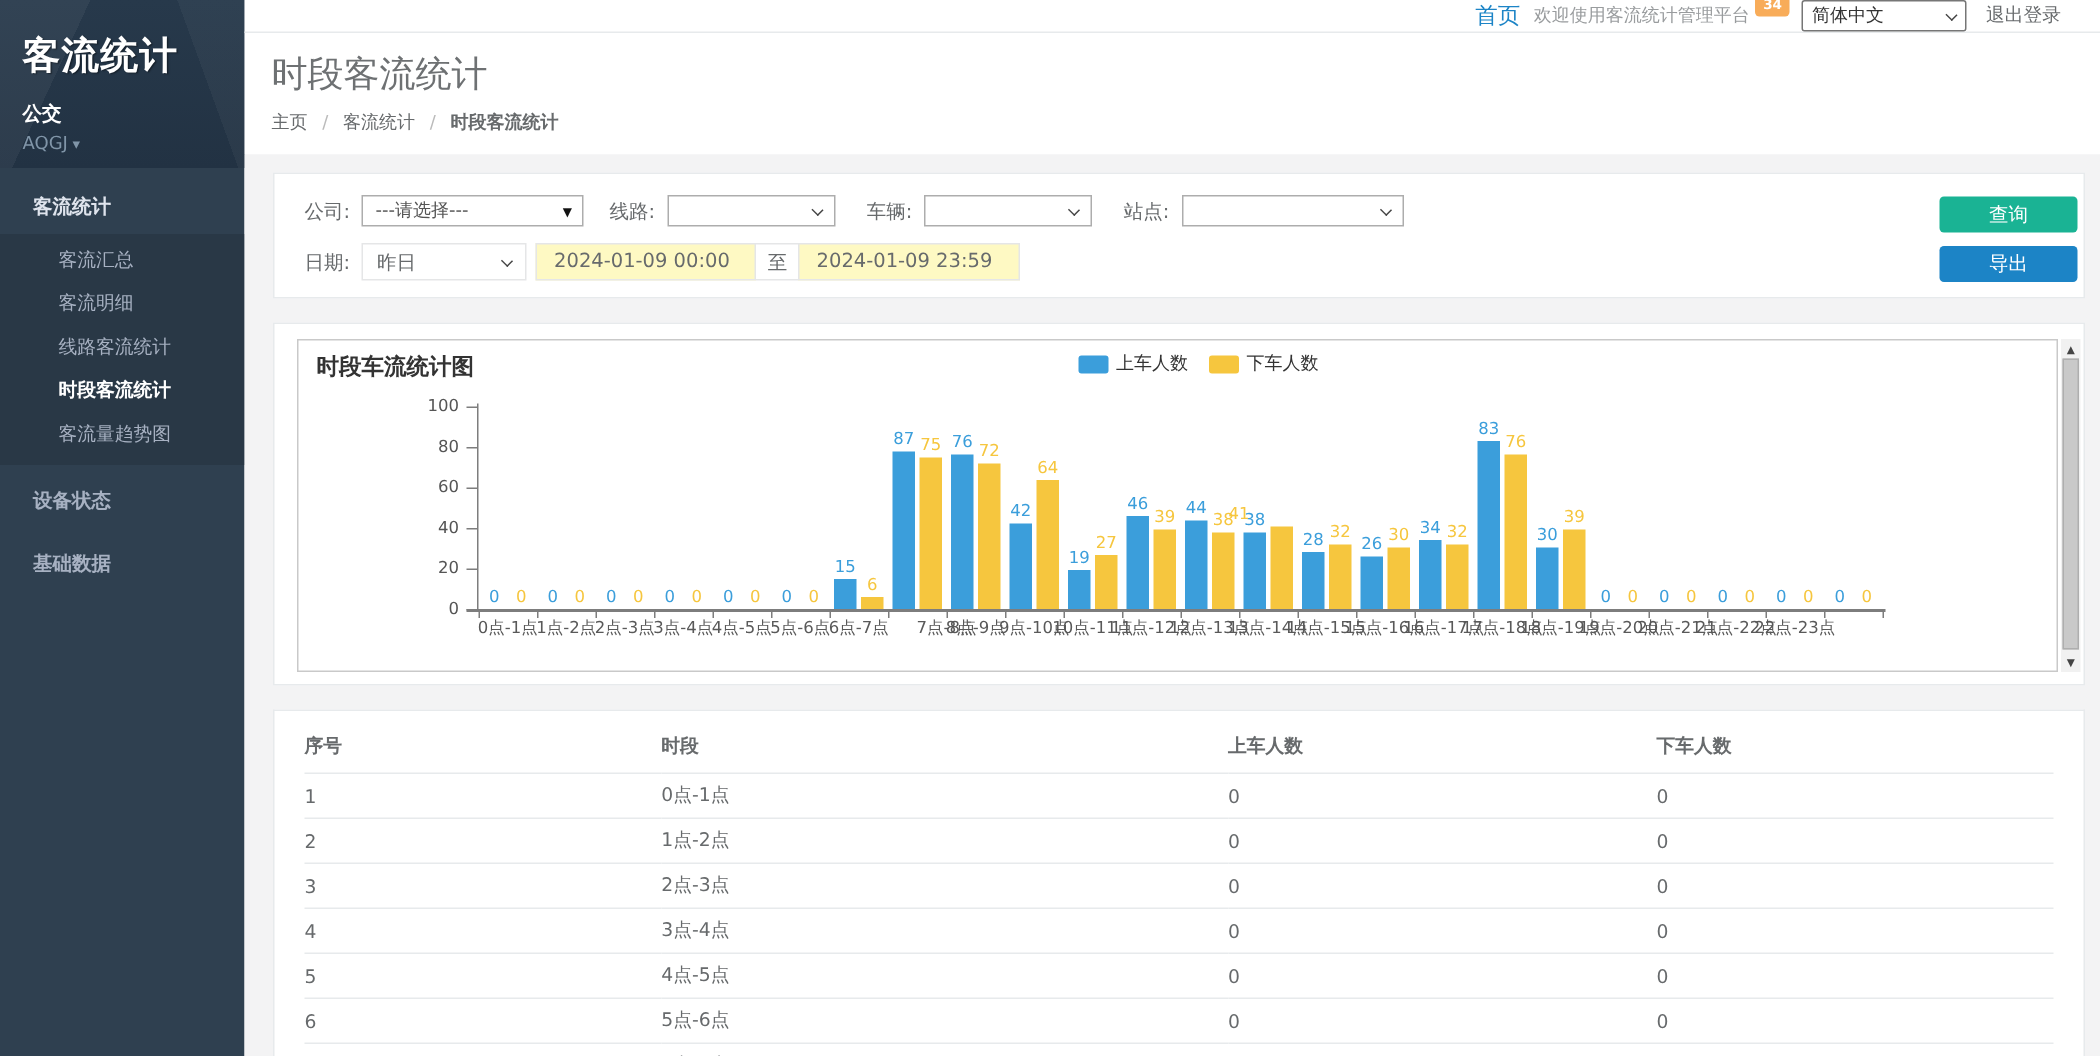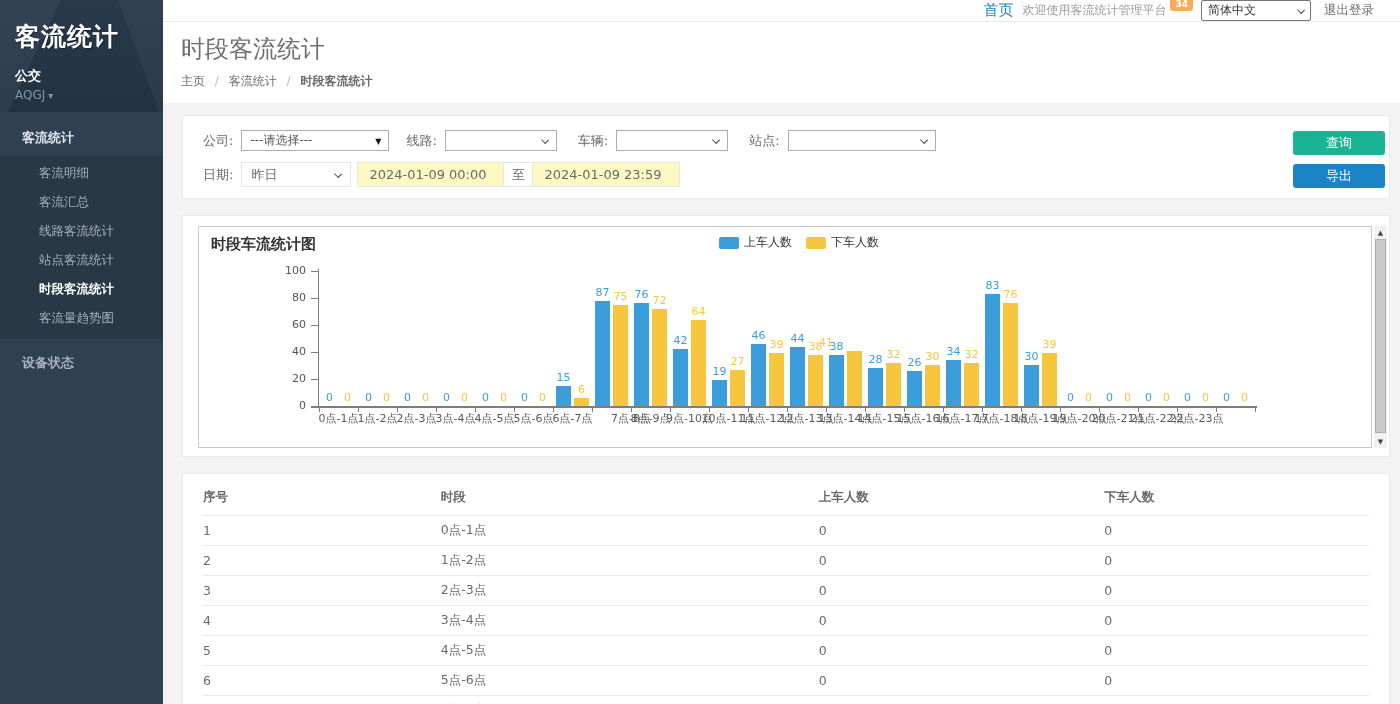--- a/index.html
+++ b/index.html
@@ -102,29 +102,29 @@
       <div class="brand-title">客流统计</div>
       <div class="brand-company">公交</div>
       <div class="brand-user">
         <span>AQGJ</span><span class="caret">▾</span>
       </div>
     </div>
     <ul class="nav">
       <li class="nav-item parent">客流统计</li>
       <li>
         <ul class="subnav">
+          <li>客流汇总</li>
           <li>客流明细</li>
-          <li>客流汇总</li>
           <li>线路客流统计</li>
-          <li>站点客流统计</li>
           <li class="active">时段客流统计</li>
           <li>客流量趋势图</li>
         </ul>
       </li>
       <li class="nav-item spaced">设备状态</li>
+      <li class="nav-item spaced">基础数据</li>
     </ul>
   </aside>
 
   <div class="main">
 
     <div class="topbar">
       <span class="topbar-home">首页</span>
       <span class="topbar-welcome">欢迎使用客流统计管理平台</span>
       <span class="topbar-badge">34</span>
       <div class="lang-select">

